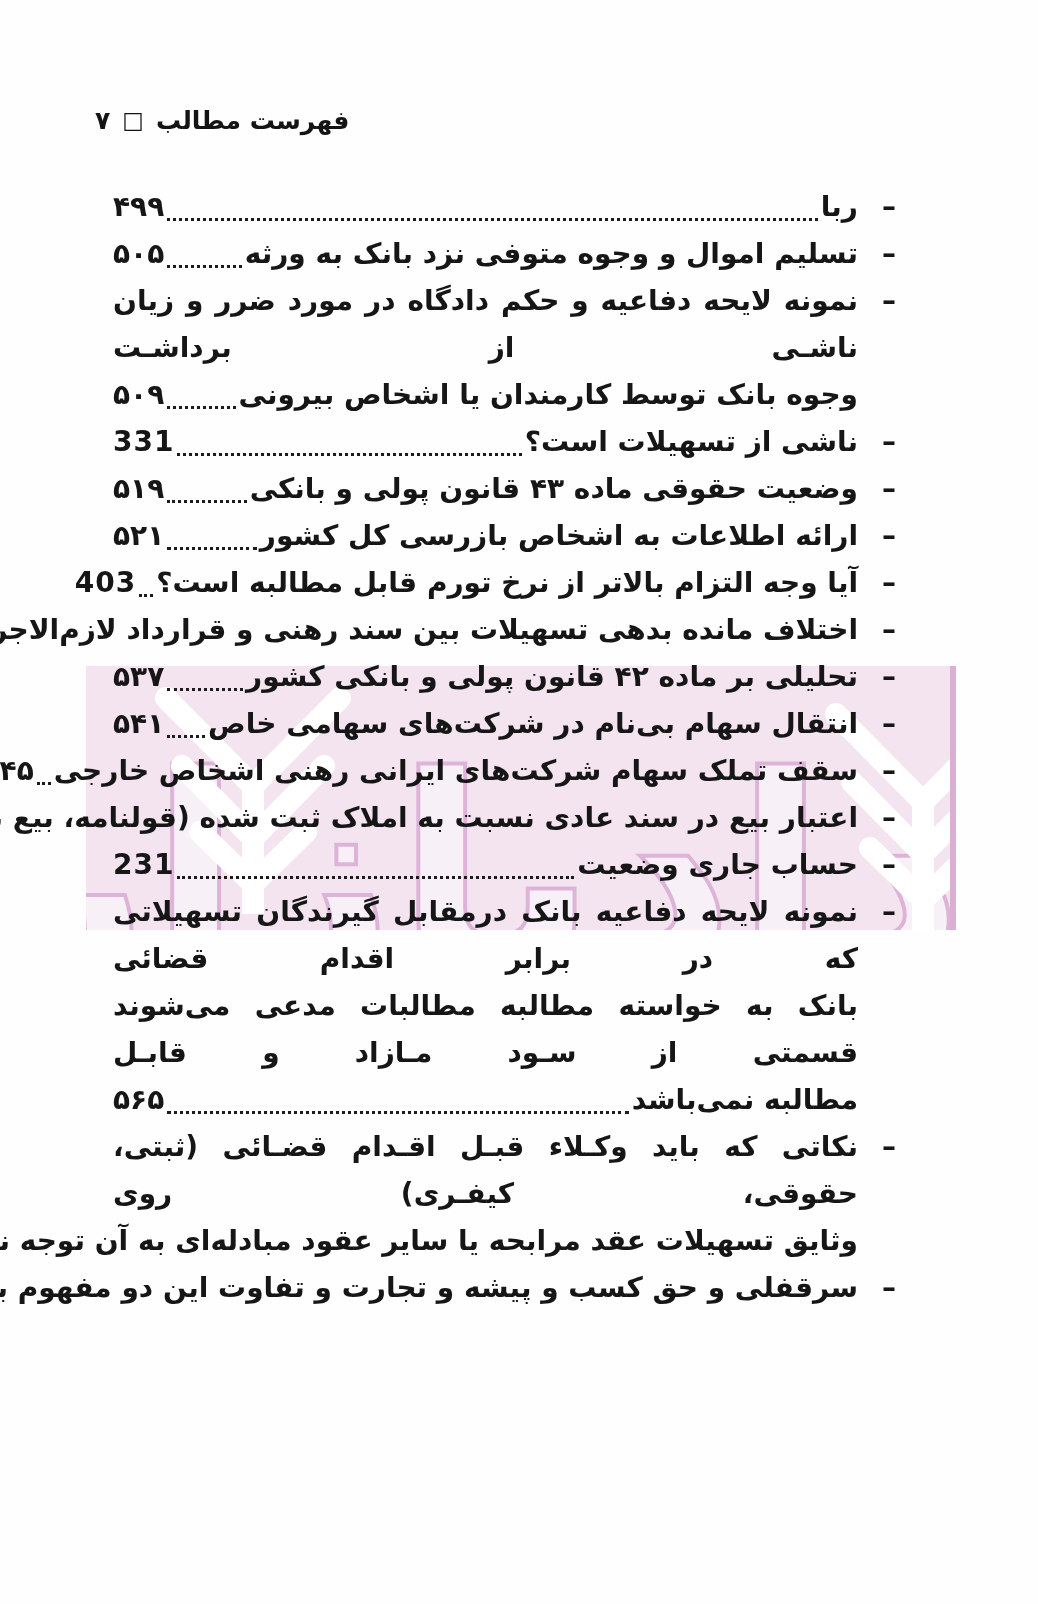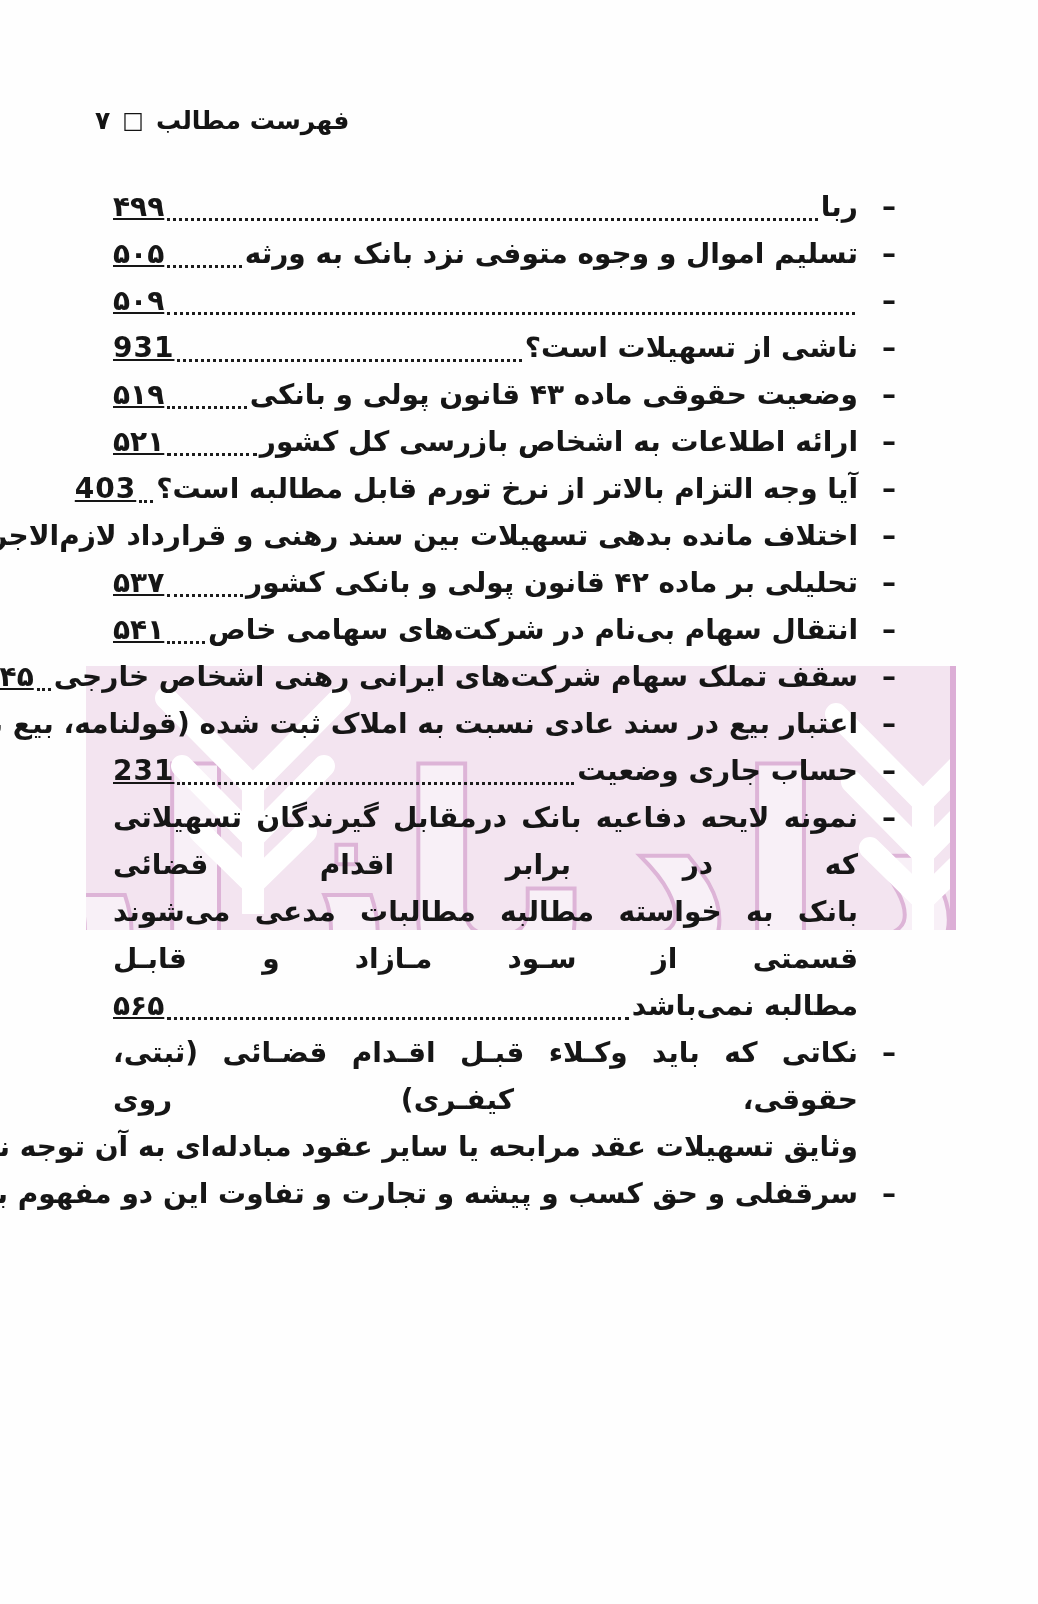--- a/index.html
+++ b/index.html
@@ -60,21 +60,21 @@
     -moz-text-align-last:justify;
   }
   .lastline{display:flex;align-items:baseline;}
   .lastline .t{white-space:nowrap;}
   .lastline .leader{
     flex:1 1 auto;min-width:14px;
     border-bottom:3.4px dotted #1c1c1c;
     margin:0 3px 9px 3px;
     align-self:flex-end;
   }
-  .lastline .pg{white-space:nowrap;letter-spacing:1px;text-decoration:underline;}
+  .lastline .pg{white-space:nowrap;letter-spacing:1px;}
 </style>
 </head>
 <body>
 
 <div class="page">
 
   <div class="wm-band">
     <div class="wm-word">دادبازار</div>
     <span class="wm-logo left">
       <svg width="210" height="230" viewBox="0 0 210 230" fill="none">
@@ -116,31 +116,33 @@
       <div class="entry">
         <span class="dash">–</span>
         <div class="lastline">
           <span class="t">تسلیم اموال و وجوه متوفی نزد بانک به ورثه</span>
           <span class="leader"></span>
           <span class="pg">۵۰۵</span>
         </div>
       </div>
       <div class="entry">
         <span class="dash">–</span>
-        <div class="lastline">
+        <div class="jline">نمونه لایحه دفاعیه و حکم دادگاه در مورد ضرر و زیان ناشـی از برداشـت</div>
+        <div class="lastline">
+          <span class="t">وجوه بانک توسط کارمندان یا اشخاص بیرونی</span>
           <span class="leader"></span>
           <span class="pg">۵۰۹</span>
         </div>
       </div>
       <div class="entry">
         <span class="dash">–</span>
         <div class="lastline">
           <span class="t">ناشی از تسهیلات است؟</span>
           <span class="leader"></span>
-          <span class="pg">931</span>
+          <span class="pg">331</span>
         </div>
       </div>
       <div class="entry">
         <span class="dash">–</span>
         <div class="lastline">
           <span class="t">وضعیت حقوقی ماده ۴۳ قانون پولی و بانکی</span>
           <span class="leader"></span>
           <span class="pg">۵۱۹</span>
         </div>
       </div>

